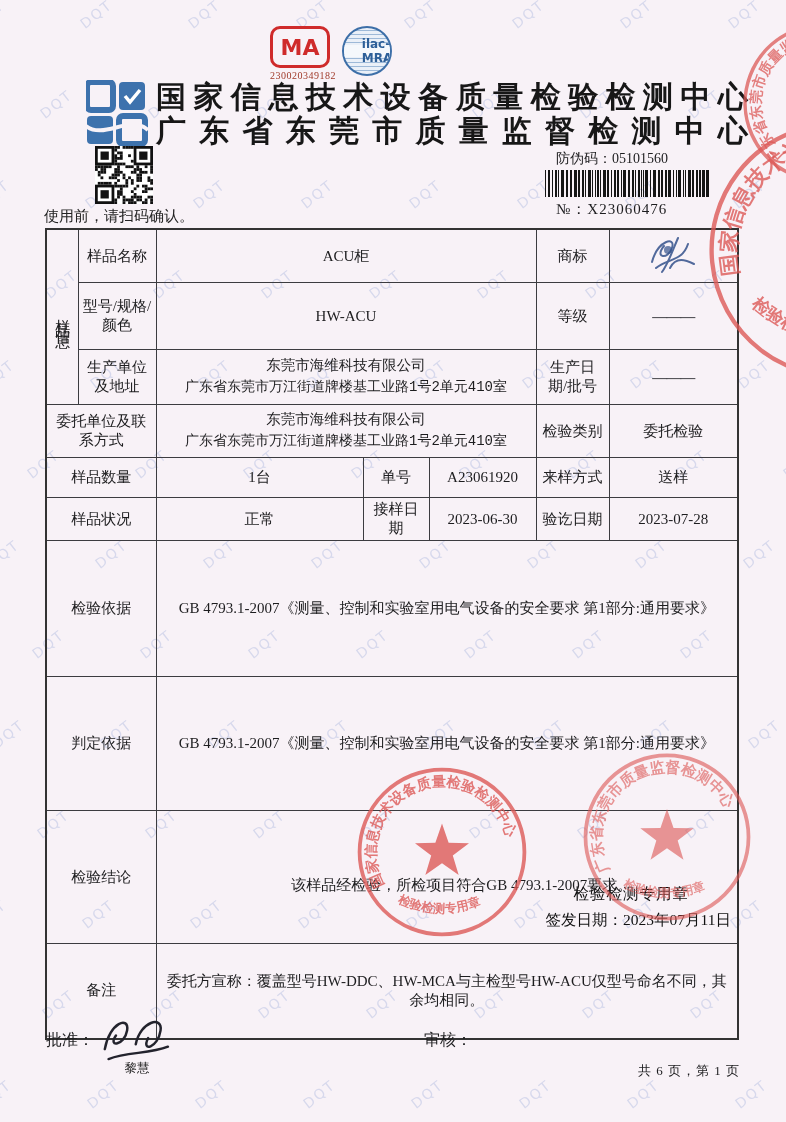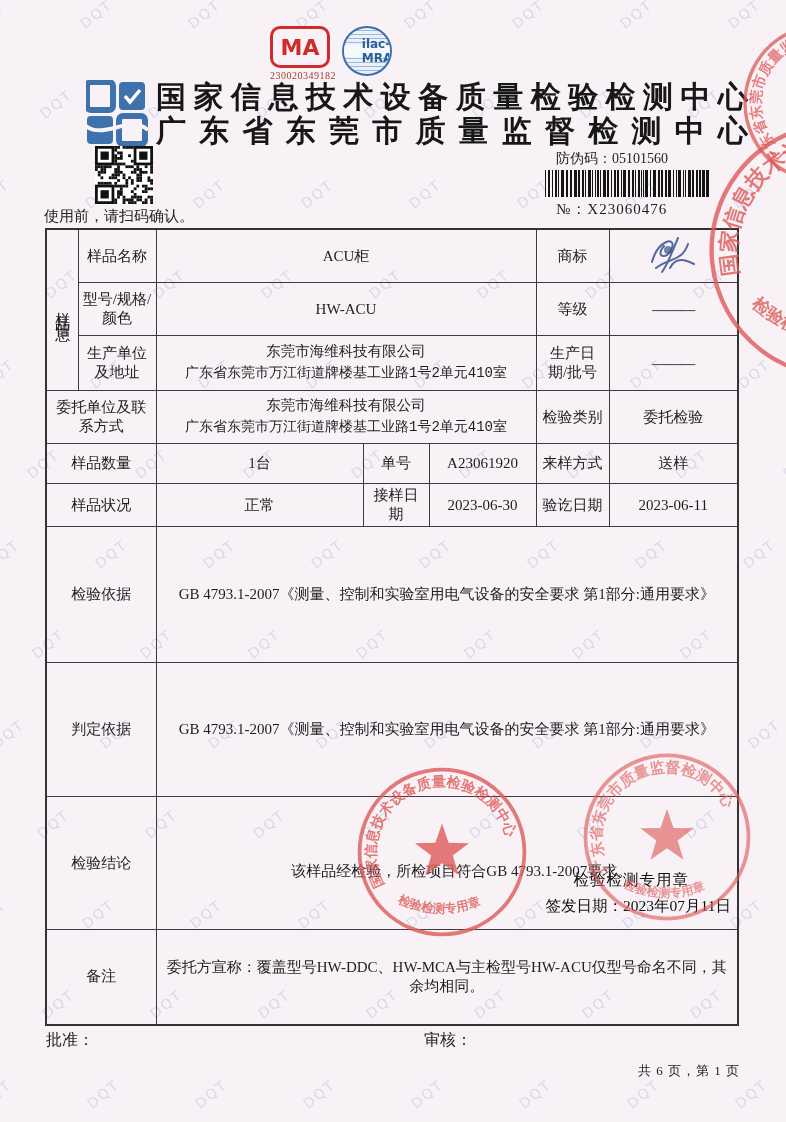--- a/index.html
+++ b/index.html
@@ -449,21 +449,21 @@
             <g stroke="#34528c" stroke-width="2" fill="none" opacity="0.85" stroke-linecap="round">
               <path d="M10 30 C16 8 34 4 30 16 C26 28 12 26 22 14"></path>
               <path d="M14 36 C26 26 40 30 46 12"></path>
               <path d="M28 36 C34 24 44 28 52 32"></path>
               <path d="M36 6 C30 20 26 32 20 40"></path>
             </g>
             <circle cx="26" cy="18" r="4" fill="#34528c" opacity="0.7"></circle>
           </svg>
         </td>
       </tr>
-      <tr style="height:53px">
+      <tr style="height:67px">
         <td class="lab wraplab">型号/规格/颜色</td>
         <td colspan="3">HW-ACU</td>
         <td class="lab">等级</td>
         <td><span class="dash">———</span></td>
       </tr>
       <tr style="height:55px">
         <td class="lab wraplab">生产单位及地址</td>
         <td colspan="3" class="twoline">
           <div class="l1">东莞市海维科技有限公司</div>
           <div>广东省东莞市万江街道牌楼基工业路1号2单元410室</div>
@@ -487,21 +487,21 @@
         <td>A23061920</td>
         <td class="lab">来样方式</td>
         <td>送样</td>
       </tr>
       <tr style="height:36px">
         <td colspan="2" class="lab">样品状况</td>
         <td>正常</td>
         <td class="lab">接样日期</td>
         <td>2023-06-30</td>
         <td class="lab">验讫日期</td>
-        <td>2023-06-11</td>
+        <td>2023-07-28</td>
       </tr>
       <tr style="height:136px">
         <td colspan="2" class="lab">检验依据</td>
         <td colspan="5" class="lefttxt">GB 4793.1-2007《测量、控制和实验室用电气设备的安全要求 第1部分:通用要求》</td>
       </tr>
       <tr style="height:134px">
         <td colspan="2" class="lab">判定依据</td>
         <td colspan="5" class="lefttxt">GB 4793.1-2007《测量、控制和实验室用电气设备的安全要求 第1部分:通用要求》</td>
       </tr>
       <tr style="height:133px">
@@ -515,20 +515,30 @@
       <tr style="height:95px">
         <td colspan="2" class="lab">备注</td>
         <td colspan="5" class="lefttxt">委托方宣称：覆盖型号HW-DDC、HW-MCA与主检型号HW-ACU仅型号命名不同，其余均相同。</td>
       </tr>
     </tbody>
       </table>
 
     <div class="sign-row">
       <div class="sig-group" style="left:46px;top:0;text-align:center;">
         <span class="sig-label">批准：</span>
+        <span class="sig-wrap">
+          <svg width="86" height="52" viewBox="0 0 64 42">
+            <g stroke="#23232d" stroke-width="2" fill="none" stroke-linecap="round">
+              <path d="M6 30 C10 8 26 3 24 15 C22 27 8 29 15 19"></path>
+              <path d="M31 26 C35 7 53 3 51 15 C49 29 35 33 41 21"></path>
+              <path d="M9 38 C24 32 42 34 57 28"></path>
+            </g>
+          </svg>
+          <span class="sig-print">黎慧</span>
+        </span>
       </div>
       <div class="sig-group" style="left:424px;top:0;">
         <span class="sig-label">审核：</span>
       </div>
     </div>
 
     <div class="page-info">共 6 页，第 1 页</div>
   </div>
 
   <div class="seal" style="left:352px;top:762px;">

